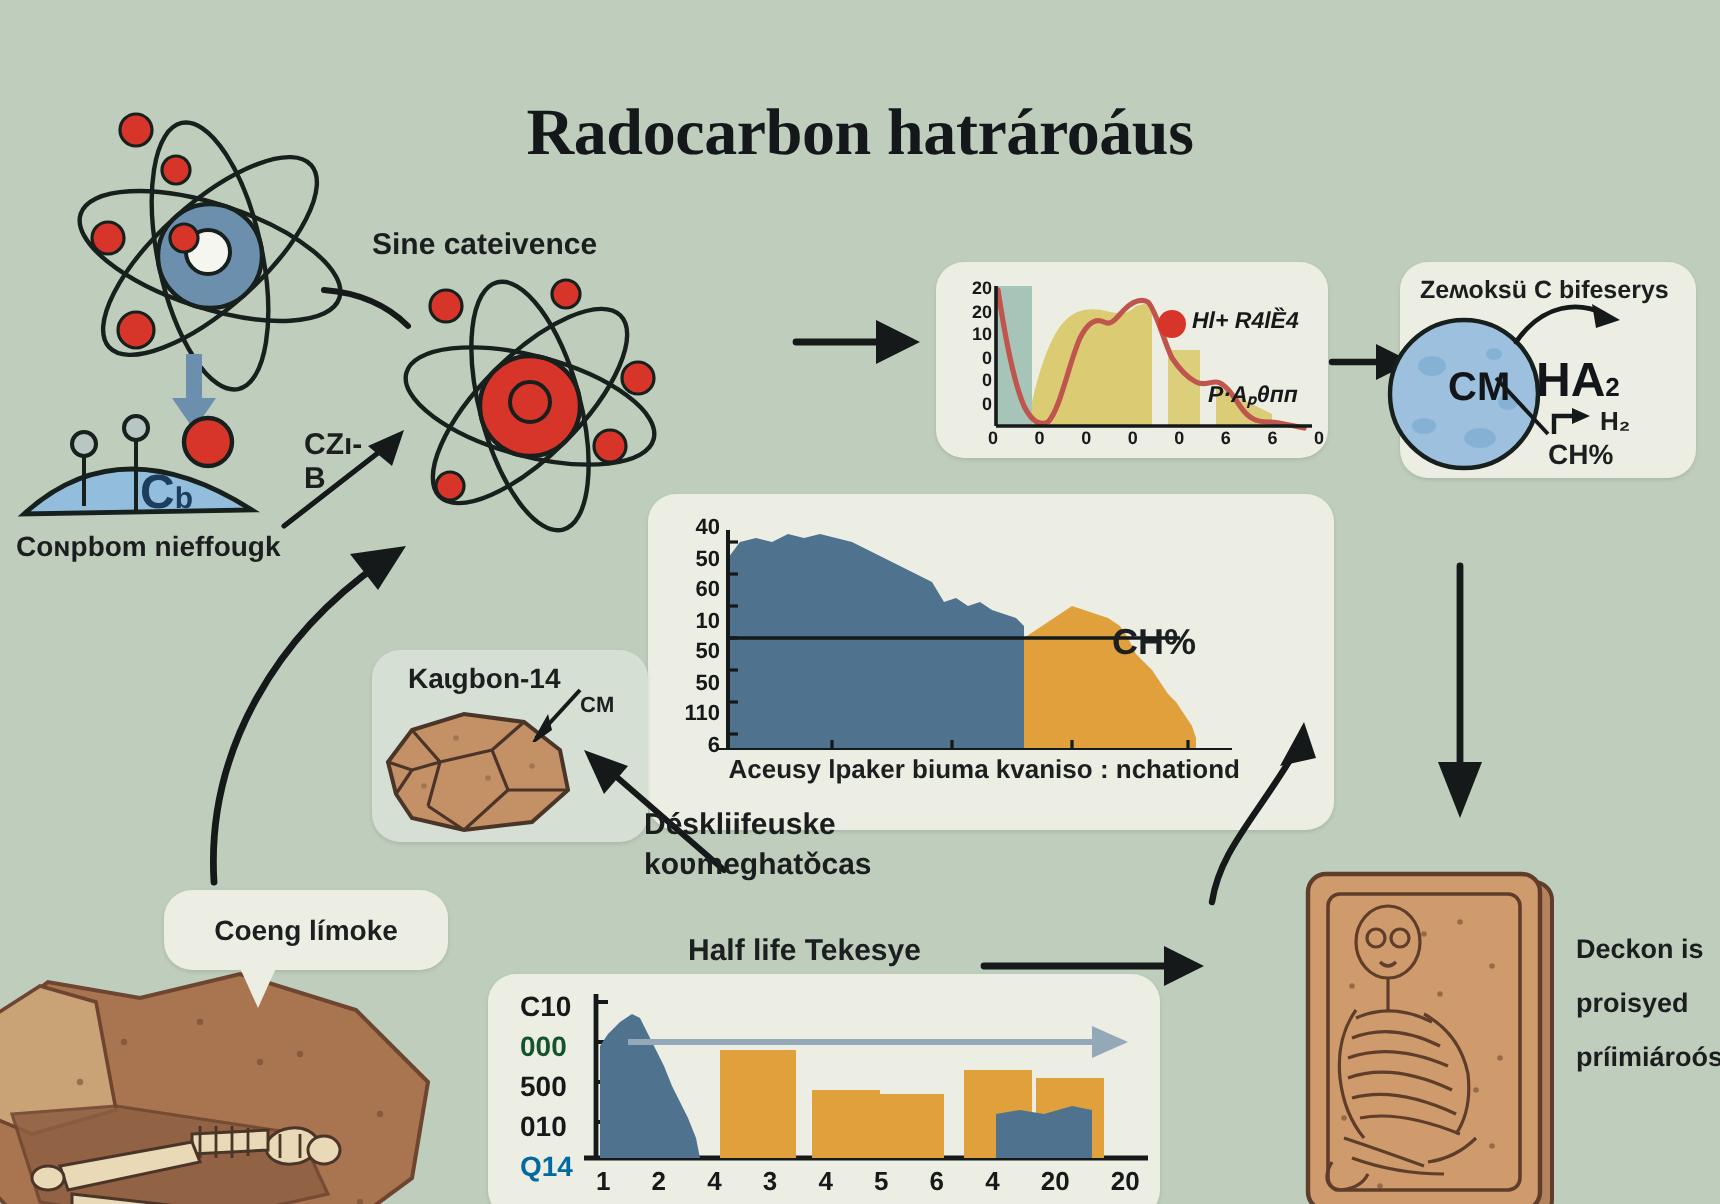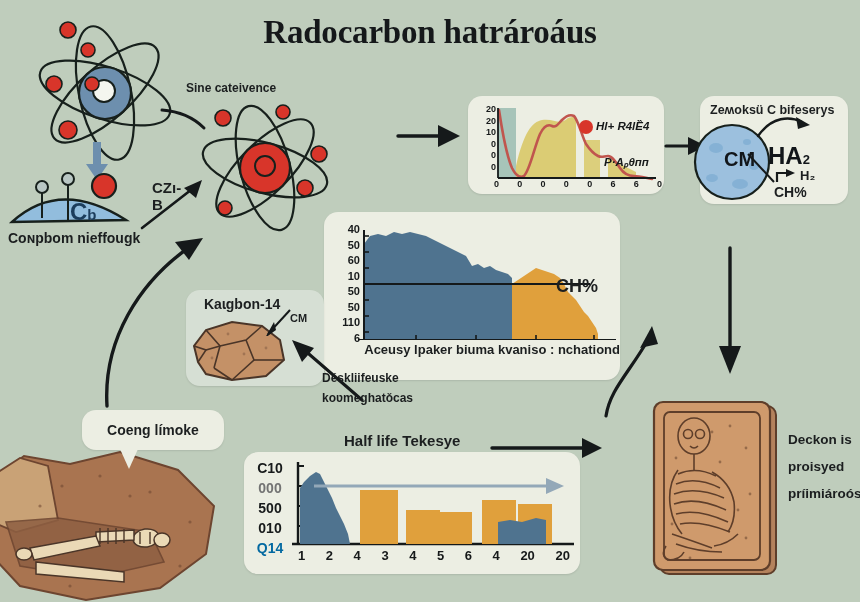--- a/index.html
+++ b/index.html
@@ -2,41 +2,41 @@
 <html><head>
 <meta charset="utf-8">
 <style>
   html,body{margin:0;padding:0;}
   body{
     width:860px;height:602px;overflow:hidden;
     background:#bfcdbc;
     font-family:"Liberation Sans", sans-serif;
     position:relative;
   }
-  .stage{position:absolute;inset:0;}
+  .stage{position:absolute;inset:0;margin-top:35px;}
   .abs{position:absolute;}
 
   
   #page-title{
     left:0;top:14px;width:860px;text-align:center;
     font-family:"Liberation Serif", serif;
     font-weight:bold;font-size:33px;color:#15181a;
     letter-spacing:-0.2px;
   }
 
   
   .panel{
     background:#eceee3;border-radius:14px;
     box-shadow:0 1px 2px rgba(0,0,0,.10);
   }
   .panel.green{background:#d6dfd4;}
 
   
   .lbl{color:#1c1f20;font-weight:bold;}
-  .note{font-size:12px;font-weight:bold;color:#1b1e1f;line-height:20px;}
+  .note{font-size:15px;font-weight:bold;color:#1b1e1f;line-height:20px;}
 
   
   .atom{position:absolute;}
   .atom svg{display:block;}
 
   
   .arrow{position:absolute;pointer-events:none;}
   .arrow svg{display:block;overflow:visible;}
 
   
@@ -223,21 +223,21 @@
       <path d="M3 16 L3 7 L16 7" stroke="#15191a" stroke-width="2.2" fill="none"></path>
       <path d="M21 7 L12 3 L12 11 Z" fill="#15191a"></path>
     </svg>
     <div class="abs lbl" style="left:100px;top:72px;font-size:13px;">H₂</div>
     <svg class="abs" style="left:46px;top:56px;" width="36" height="36">
       <path d="M2 2 L28 30" stroke="#15191a" stroke-width="2" fill="none"></path>
     </svg>
     <div class="abs lbl" style="left:74px;top:88px;font-size:14px;">CH%</div>
   </div>
 
-  <div class="abs panel" style="left:324px;top:212px;width:296px;height:168px;">
+  <div class="abs panel" style="left:324px;top:212px;width:296px;height:168px;padding-left:47px;">
 
     <div class="abs" style="left:4px;top:10px;width:32px;text-align:right;">
       <div style="font-size:11px;font-weight:bold;color:#16191a;line-height:15.5px;">40</div>
       <div style="font-size:11px;font-weight:bold;color:#16191a;line-height:15.5px;">50</div>
       <div style="font-size:11px;font-weight:bold;color:#16191a;line-height:15.5px;">60</div>
       <div style="font-size:11px;font-weight:bold;color:#16191a;line-height:15.5px;">10</div>
       <div style="font-size:11px;font-weight:bold;color:#16191a;line-height:15.5px;">50</div>
       <div style="font-size:11px;font-weight:bold;color:#16191a;line-height:15.5px;">50</div>
       <div style="font-size:11px;font-weight:bold;color:#16191a;line-height:15.5px;">110</div>
       <div style="font-size:11px;font-weight:bold;color:#16191a;line-height:15.5px;">6</div>
@@ -328,23 +328,23 @@
 
   <div class="abs note" style="left:322px;top:368px;">
     <div>Déskliifeuske</div>
     <div>koʋmeghatǒcas</div>
   </div>
 
   <div class="abs lbl" style="left:344px;top:432px;font-size:15px;">Half life Tekesye</div>
 
   <div class="abs panel" style="left:244px;top:452px;width:336px;height:122px;">
 
-    <div class="abs" style="left:4px;top:6px;width:44px;text-align:center;">
+    <div class="abs" style="left:16px;top:6px;width:44px;text-align:left;">
       <div style="font-size:14px;font-weight:bold;color:#16191a;line-height:20px;">C10</div>
-      <div style="font-size:14px;font-weight:bold;color:#737373;line-height:20px;">000</div>
+      <div style="font-size:14px;font-weight:bold;color:#14532d;line-height:20px;">000</div>
       <div style="font-size:14px;font-weight:bold;color:#16191a;line-height:20px;">500</div>
       <div style="font-size:14px;font-weight:bold;color:#16191a;line-height:20px;">010</div>
       <div style="font-size:14px;font-weight:bold;color:#0369a1;line-height:20px;">Q14</div>
     </div>
     <svg class="abs" style="left:48px;top:8px;" width="282" height="90" viewBox="0 0 282 90">
 
       <line x1="6" y1="2" x2="6" y2="84" stroke="#15191a" stroke-width="2.4"></line>
       <line x1="0" y1="84" x2="282" y2="84" stroke="#15191a" stroke-width="2.4"></line>
       <g stroke="#15191a" stroke-width="2">
         <line x1="6" y1="6" x2="12" y2="6"></line>

